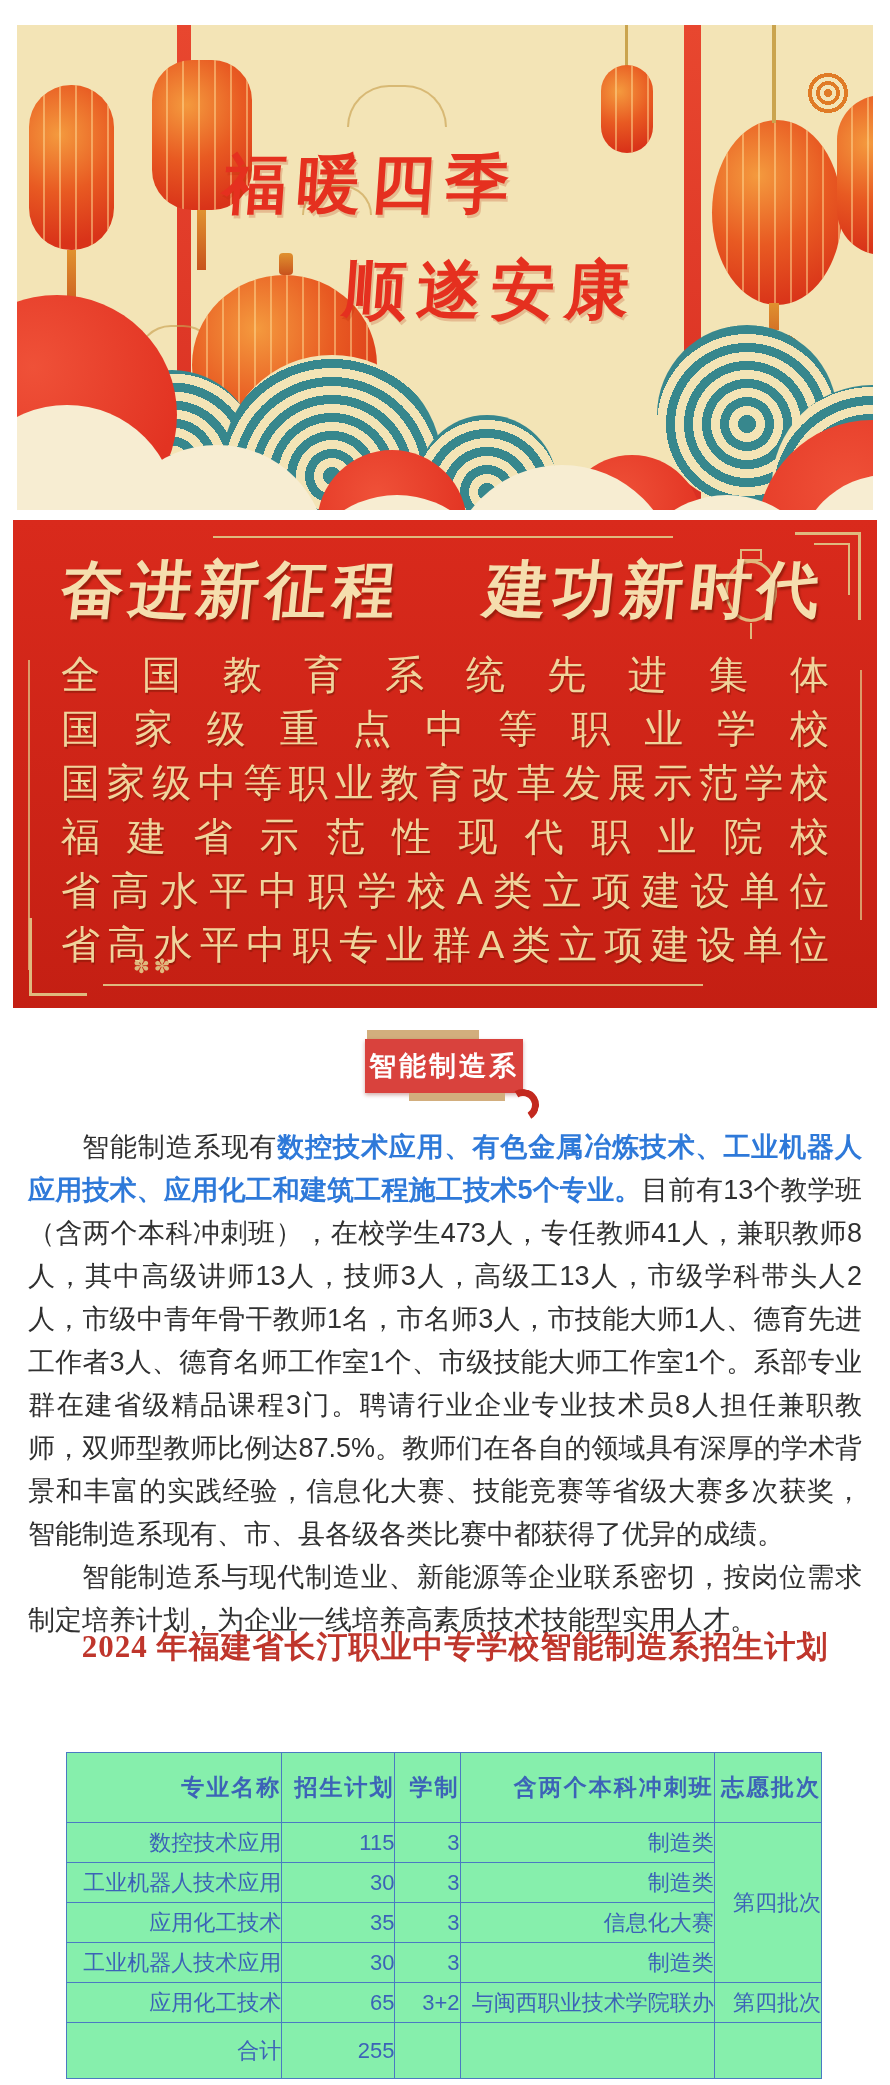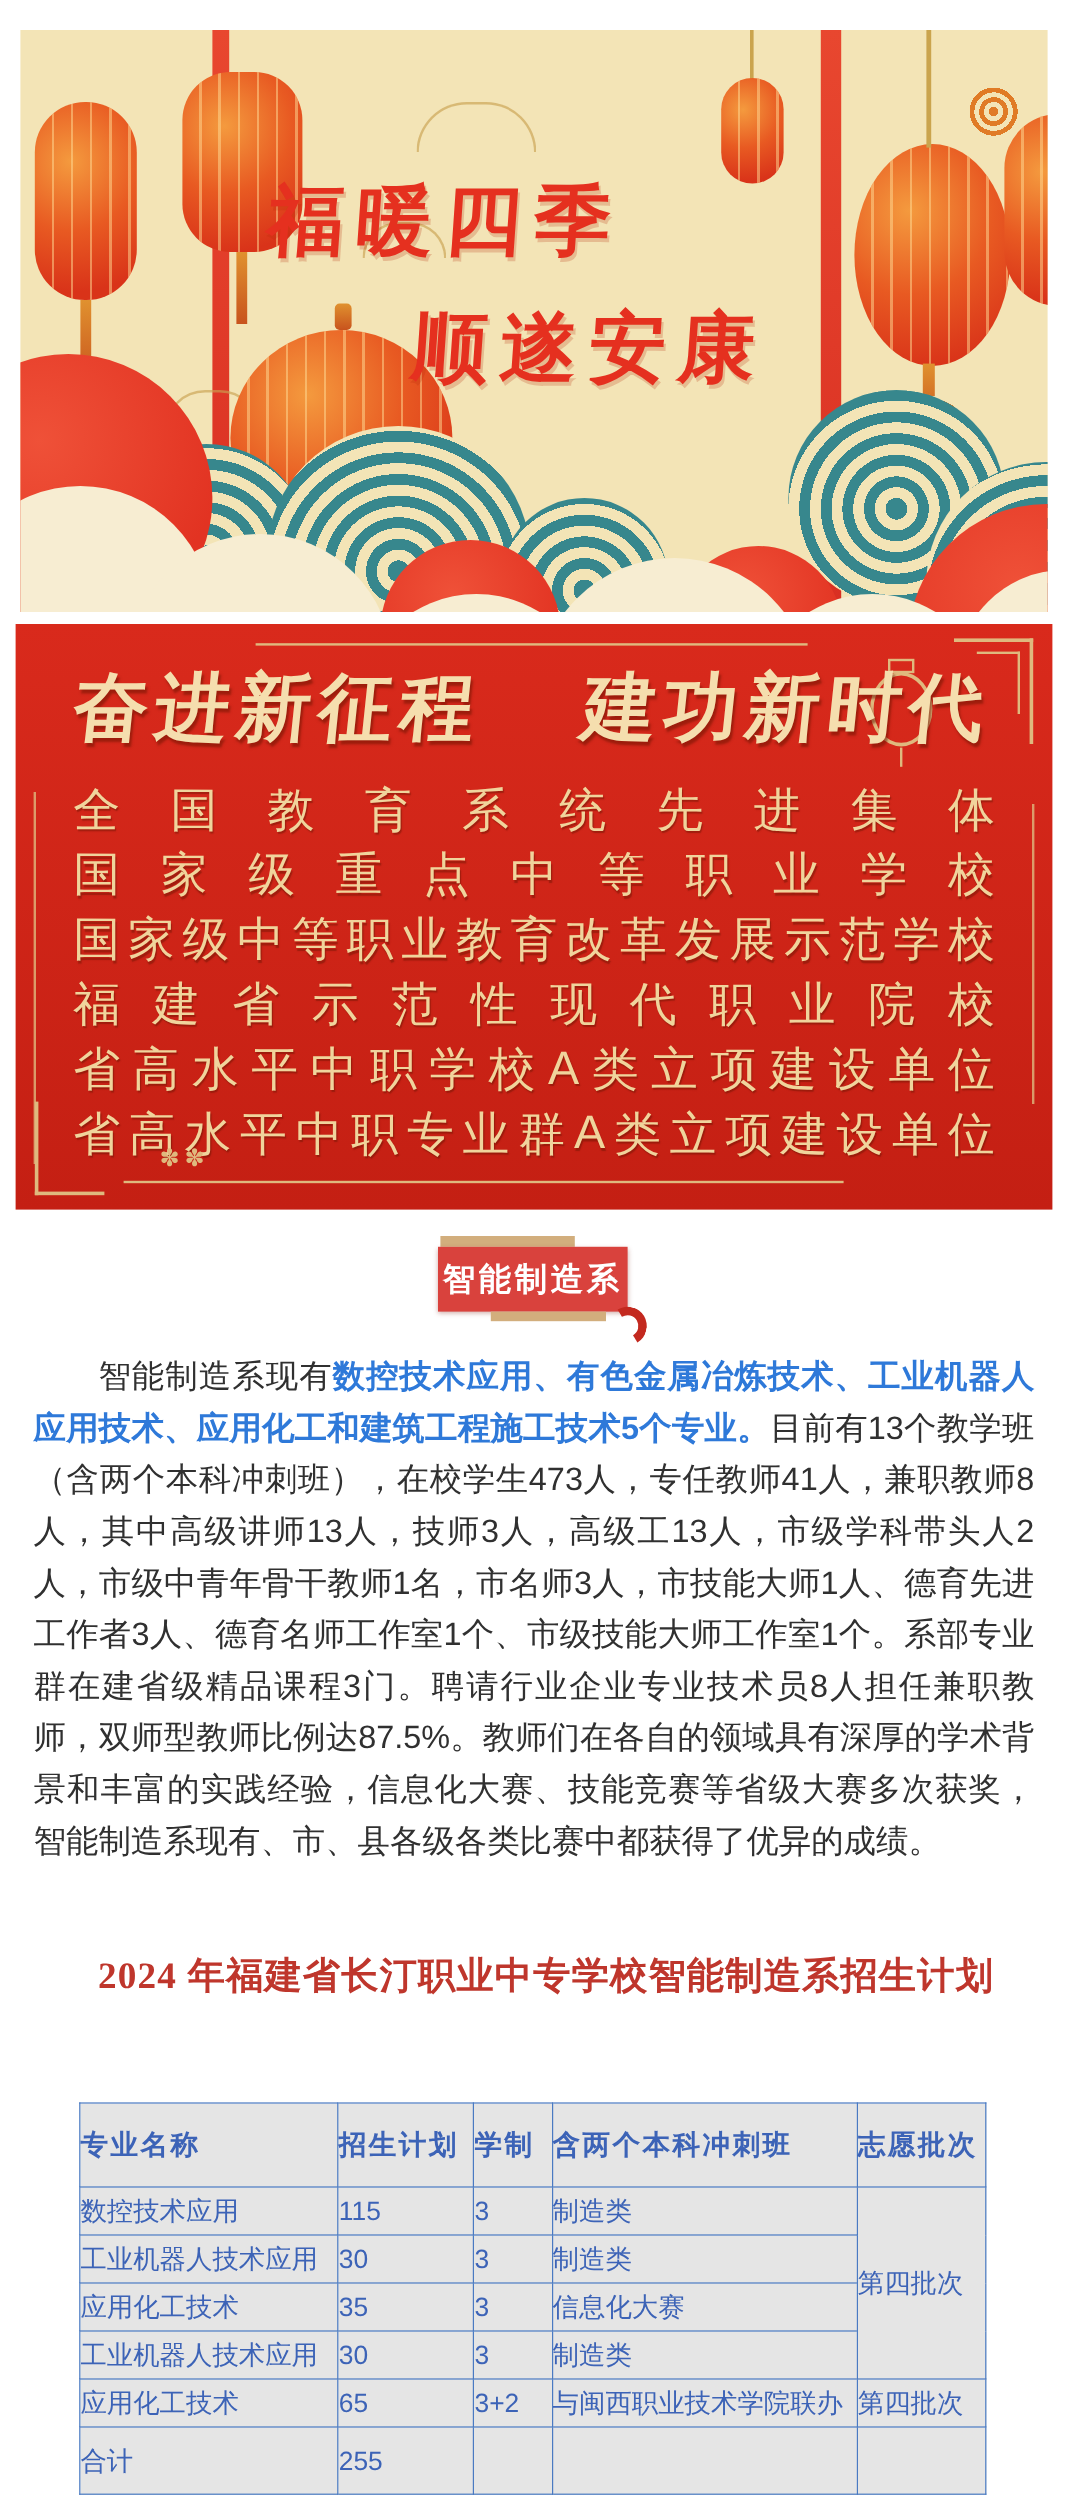--- a/index.html
+++ b/index.html
@@ -72,22 +72,22 @@
   .intro{position:absolute;left:28px;top:1126px;width:834px;color:#303030;
          font-size:27px;line-height:43px;text-align:justify;}
   .intro p{text-indent:2em;}
   .hl{color:var(--highlight-blue);font-weight:bold;}
 
   
   .plan-title{position:absolute;left:0;top:1626px;width:890px;text-align:center;
          font-family:"Liberation Serif",serif;font-weight:bold;font-size:31px;
          color:var(--title-red);letter-spacing:1px;padding-left:20px;}
   .plan-table{position:absolute;left:66px;top:1752px;border-collapse:collapse;table-layout:fixed;width:756px;}
-  .plan-table th,.plan-table td{border:1.5px solid var(--table-border);text-align:left;
-         vertical-align:middle;color:var(--table-blue);background:#e5e5e5;}
+  .plan-table th,.plan-table td{border:1.5px solid var(--table-border);text-align:right;
+         vertical-align:middle;color:var(--table-blue);background:#86efac;}
   .plan-table thead th{height:70px;font-size:23px;font-weight:bold;letter-spacing:2px;}
   .plan-table tbody td{height:40px;font-size:22px;}
   .plan-table .total-row td{height:56px;}
 </style>
 </head>
 <body>
 
 <div class="page">
 
   <div class="hero">
@@ -252,20 +252,21 @@
     <div class="badge-top-bar"></div>
     <div class="badge-body">
       <span>智能制造系</span>
     </div>
     <div class="badge-bottom-bar"></div>
     <div class="badge-curl"></div>
   </div>
 
   <div class="intro">
     <p><span>智能制造系现有</span><span class="hl">数控技术应用、有色金属冶炼技术、工业机器人应用技术、应用化工和建筑工程施工技术5个专业。</span><span>目前有13个教学班（含两个本科冲刺班），在校学生473人，专任教师41人，兼职教师8人，其中高级讲师13人，技师3人，高级工13人，市级学科带头人2人，市级中青年骨干教师1名，市名师3人，市技能大师1人、德育先进工作者3人、德育名师工作室1个、市级技能大师工作室1个。系部专业群在建省级精品课程3门。聘请行业企业专业技术员8人担任兼职教师，双师型教师比例达87.5%。教师们在各自的领域具有深厚的学术背景和丰富的实践经验，信息化大赛、技能竞赛等省级大赛多次获奖，智能制造系现有、市、县各级各类比赛中都获得了优异的成绩。</span></p>
+    <p>智能制造系与现代制造业、新能源等企业联系密切，按岗位需求制定培养计划，为企业一线培养高素质技术技能型实用人才。</p>
   </div>
 
   <div class="plan-title">2024 年福建省长汀职业中专学校智能制造系招生计划</div>
 
   <table class="plan-table">
     <colgroup>
       <col style="width:215px">
         <col style="width:113px">
         <col style="width:65px">
         <col style="width:254px">

